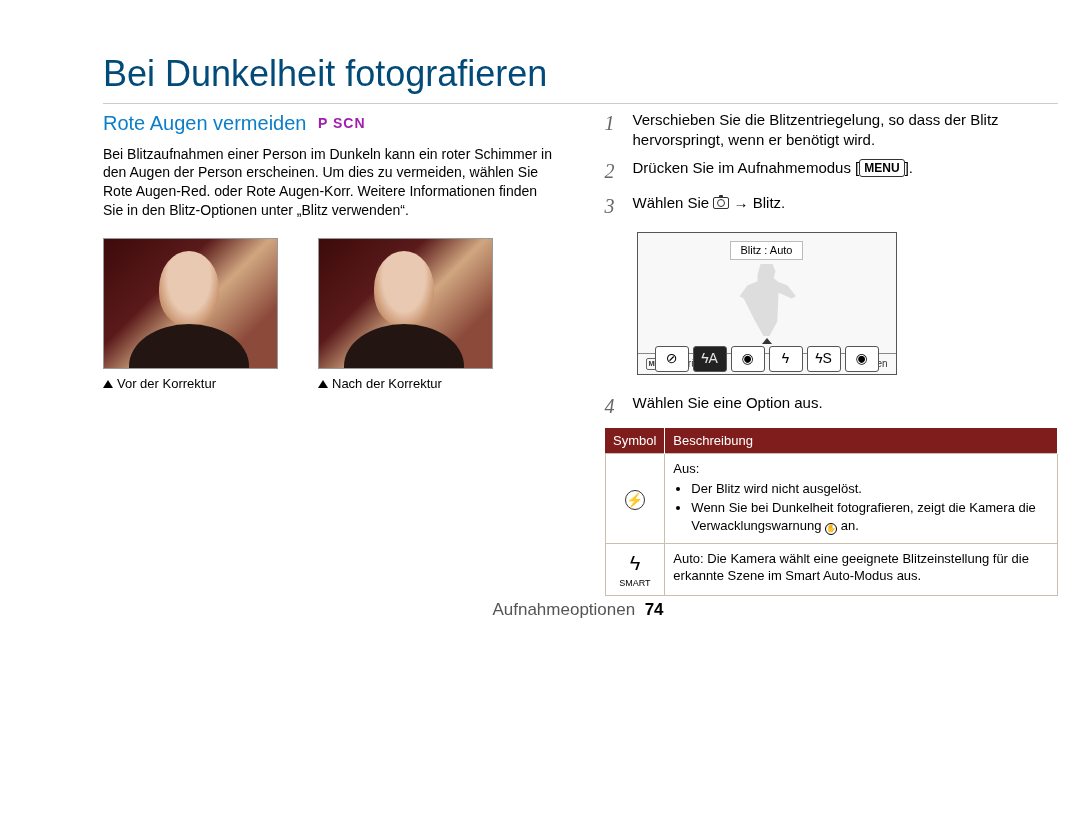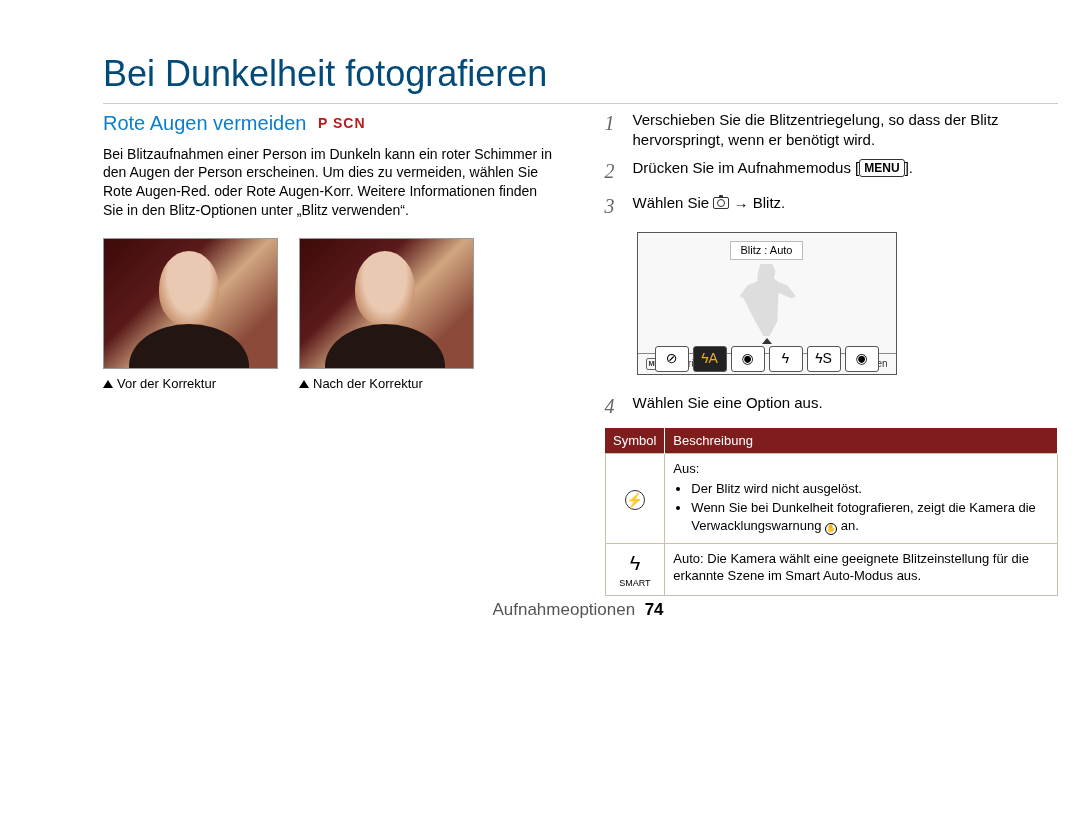--- a/index.html
+++ b/index.html
@@ -40,32 +40,32 @@
     min-width: 0;
   }
   .subhead {
     font-size: 20px;
     font-weight: 300;
     color: #0a7ecb;
     margin-bottom: 8px;
   }
   .mode-icons {
     font-weight: 700;
-    color: #b91c1c;
+    color: #a21caf;
     font-size: 14px;
     letter-spacing: 1px;
     margin-left: 6px;
     font-family: Arial, sans-serif;
     vertical-align: 2px;
   }
   p { margin: 0 0 8px 0; }
   .bold { font-weight: normal; }
   .images {
     display: flex;
-    gap: 21px;
+    gap: 40px;
     margin-top: 18px;
   }
   .img-wrap { width: 175px; }
   .fake-photo {
     width: 175px;
     height: 131px;
     background: linear-gradient(135deg,#3d0a0a,#5a1a1a 35%,#d0a680 55%,#8b4a3a 80%);
     border: 1px solid #999;
     position: relative;
     overflow: hidden;
@@ -191,21 +191,21 @@
     padding: 0 4px 4px;
   }
   .f-btn {
     width: 34px; height: 26px;
     border: 1px solid #555;
     border-radius: 3px;
     display:flex; align-items:center; justify-content:center;
     font-size: 14px;
     background:#fff;
   }
-  .f-btn.sel { background:#222; color:#eab308; }
+  .f-btn.sel { background:#222; color:#e5e5e5; }
   .screen-footer {
     border-top: 1px solid #888;
     display:flex;
     justify-content: space-between;
     padding: 3px 8px;
     font-size: 10px;
     color:#333;
   }
   .footer-seg { display:flex; align-items:center; gap:4px; }
   .mini-menu {

